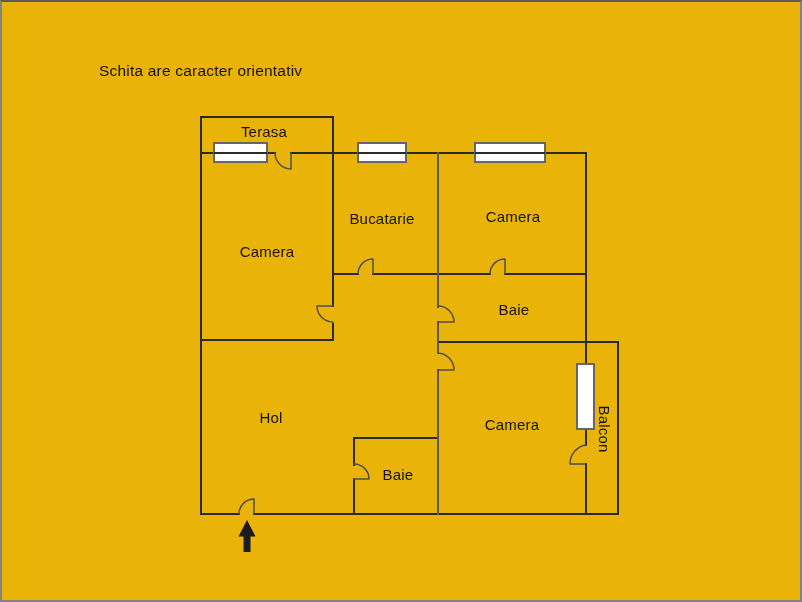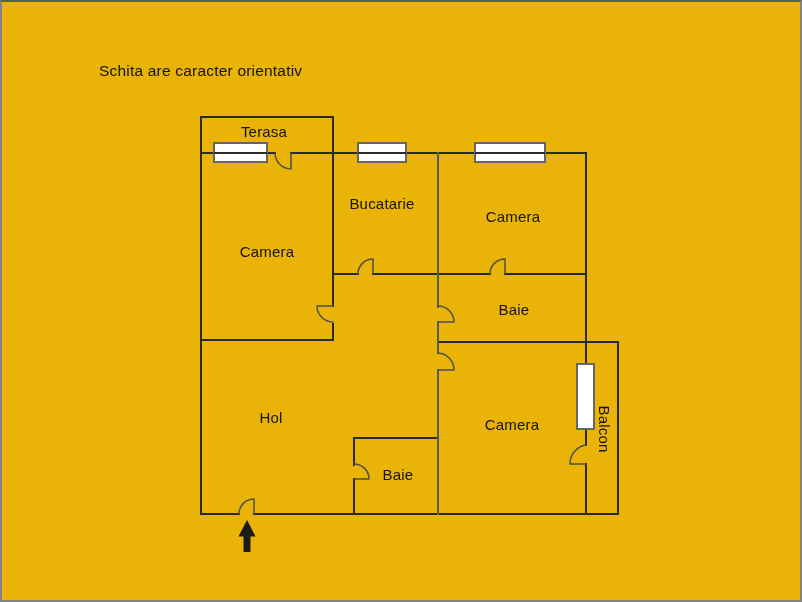--- a/index.html
+++ b/index.html
@@ -104,21 +104,21 @@
 
     <path d="M245,518 L253.5,534.5 L248.5,534.5 L248.5,550 L241.5,550 L241.5,534.5 L236.5,534.5 Z" fill="#1c1c1c" stroke="none"></path>
   </svg>
 
   <div class="lbl" id="title">Schita are caracter orientativ</div>
 
   <div class="lbl" style="left:262px;top:129px">Terasa</div>
 
   <div class="lbl" style="left:265px;top:249px">Camera</div>
 
-  <div class="lbl" style="left:380px;top:201px">Bucatarie</div>
+  <div class="lbl" style="left:380px;top:216px">Bucatarie</div>
 
   <div class="lbl" style="left:511px;top:214px">Camera</div>
 
   <div class="lbl" style="left:512px;top:307px">Baie</div>
 
   <div class="lbl" style="left:269px;top:415px">Hol</div>
 
   <div class="lbl" style="left:396px;top:472px">Baie</div>
 
   <div class="lbl" style="left:510px;top:422px">Camera</div>

